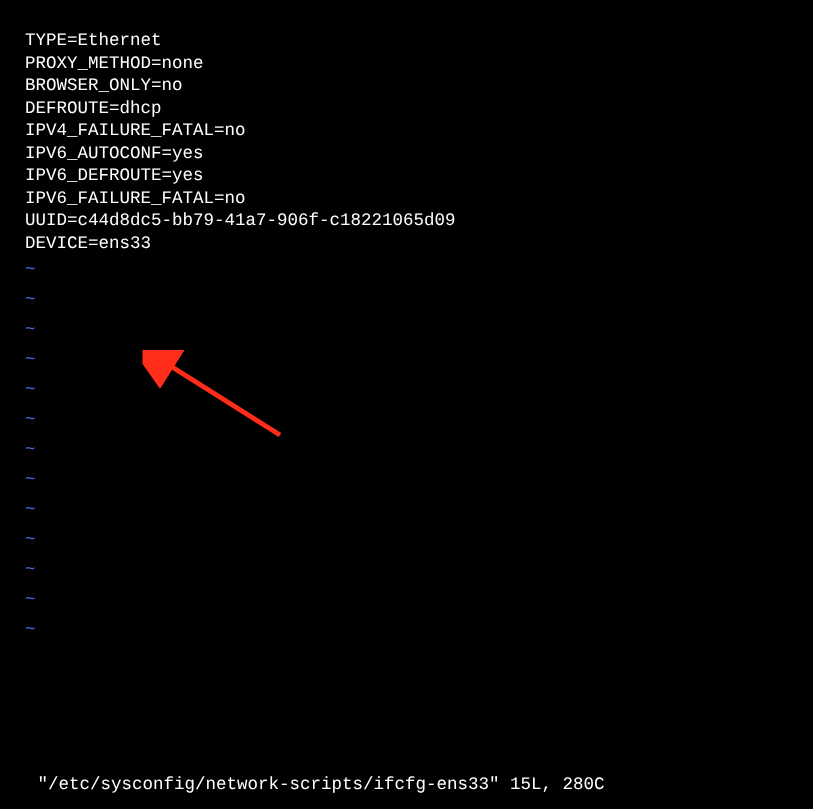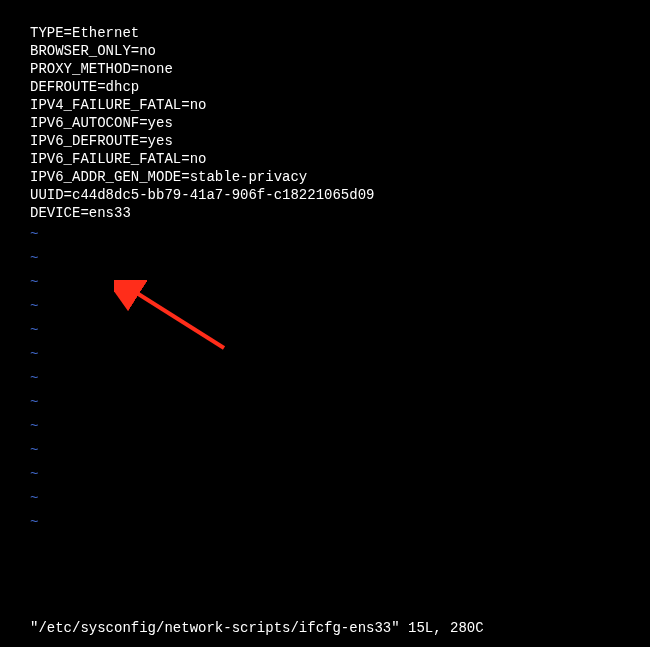--- a/index.html
+++ b/index.html
@@ -11,21 +11,21 @@
       width: 650px;
       height: 647px;
       background: #000000;
       font-family: 'Courier New', monospace;
       font-size: 14px;
       line-height: 18px;
       overflow: hidden;
       position: relative;
     }
     .terminal {
-      padding: 24px 30px;
+      padding: 24px 20px;
       width: 100%;
       height: 100%;
       position: relative;
     }
     .config-line {
       color: #ffffff;
       white-space: pre;
     }
     .tilde {
       color: #4169cc;
@@ -44,28 +44,27 @@
       top: 280px;
       pointer-events: none;
     }
   </style>
 </head>
 <body>
 
 <div class="terminal">
   <div id="config-lines">
       <div class="config-line">TYPE=Ethernet</div>
+      <div class="config-line">PROXY_METHOD=none</div>
       <div class="config-line">BROWSER_ONLY=no</div>
-      <div class="config-line">PROXY_METHOD=none</div>
       <div class="config-line">DEFROUTE=dhcp</div>
       <div class="config-line">IPV4_FAILURE_FATAL=no</div>
       <div class="config-line">IPV6_AUTOCONF=yes</div>
       <div class="config-line">IPV6_DEFROUTE=yes</div>
       <div class="config-line">IPV6_FAILURE_FATAL=no</div>
-      <div class="config-line">IPV6_ADDR_GEN_MODE=stable-privacy</div>
       <div class="config-line">UUID=c44d8dc5-bb79-41a7-906f-c18221065d09</div>
       <div class="config-line">DEVICE=ens33</div>
     </div>
   <div id="tilde-lines">
       <div class="tilde">~</div>
       <div class="tilde">~</div>
       <div class="tilde">~</div>
       <div class="tilde">~</div>
       <div class="tilde">~</div>
       <div class="tilde">~</div>

